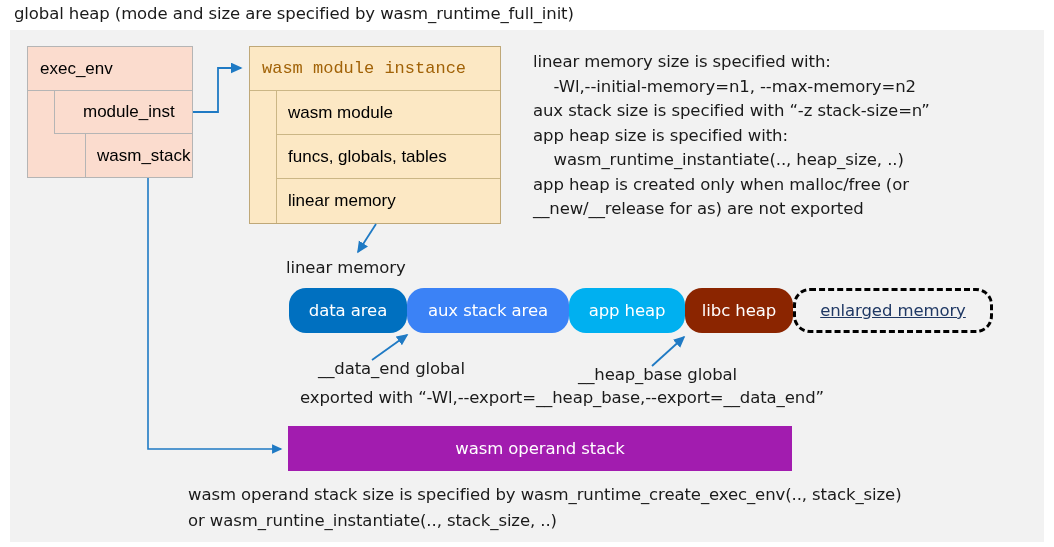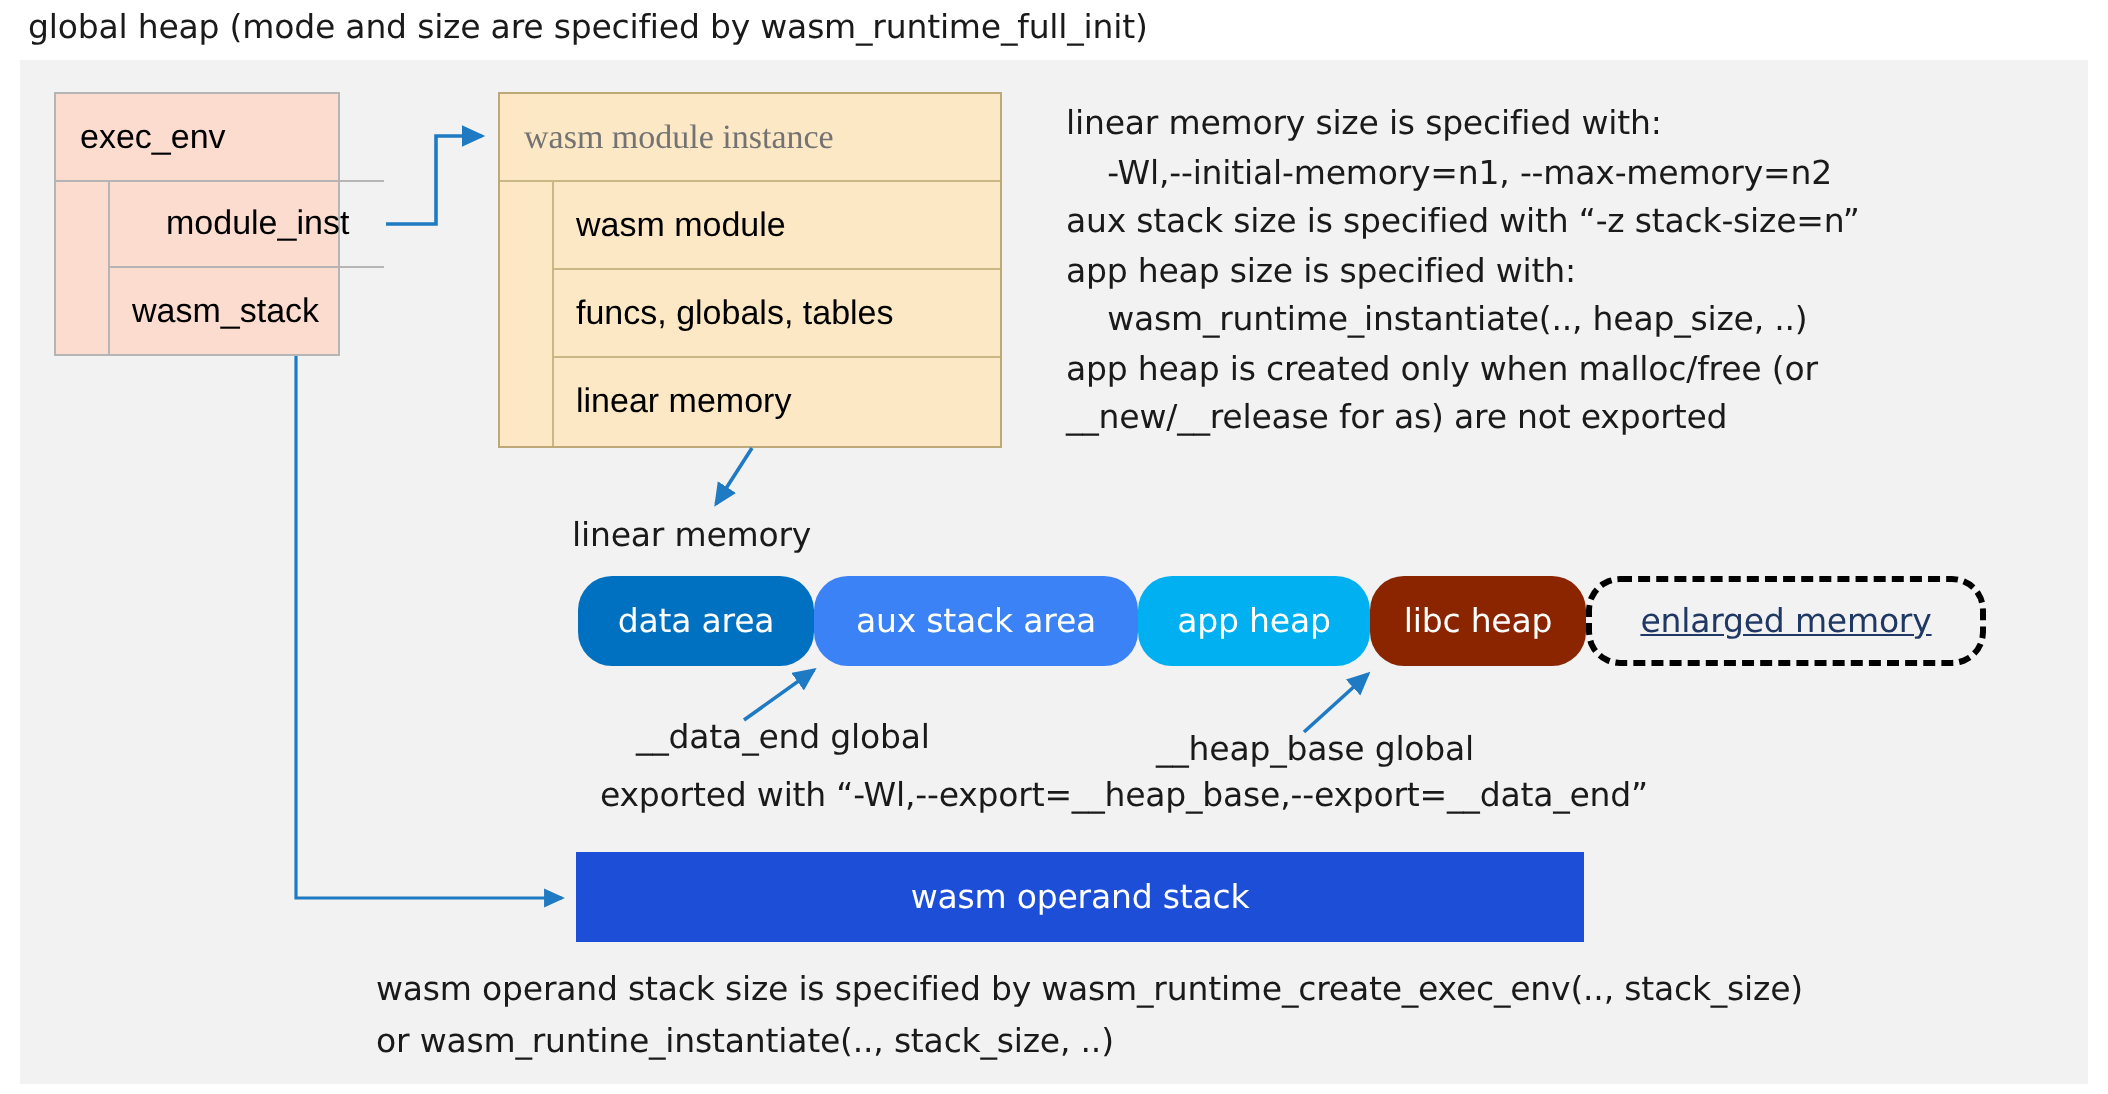--- a/index.html
+++ b/index.html
@@ -28,51 +28,51 @@
 
   
   .box {
     position: absolute;
     border: 1px solid #bfbfbf;
     box-sizing: border-box;
   }
 
   
   #exec-env-box {
-    left: 27px; top: 46px; width: 143px; height: 132px;
+    left: 27px; top: 46px; width: 166px; height: 132px;
     background: #fbdcce; border: 1px solid #b5b5b5;
   }
   #exec-env-title {
     position: absolute; left: 0; top: 0; width: 164px; height: 44px;
     border-bottom: 1px solid #b5b5b5;
     display: flex; align-items: center; padding-left: 12px;
     font-size: 17px; color: #000; font-family: "Liberation Sans", sans-serif;
   }
   #exec-env-inner {
     position: absolute; left: 26px; top: 44px; width: 138px; height: 86px;
   }
   .ee-cell {
     position: absolute; left: 0; width: 138px; height: 43px;
     border-left: 1px solid #b5b5b5; border-bottom: 1px solid #b5b5b5;
     display: flex; align-items: center; padding-left: 11px;
     font-size: 17px; color: #000; font-family: "Liberation Sans", sans-serif;
   }
   #ee-cell-0 { top: 0; padding-left: 28px; }
-  #ee-cell-1 { top: 43px; border-bottom: none; }
+  #ee-cell-1 { top: 43px; border-bottom: none; margin-left: 31px; }
 
   
   #wmi-box {
     left: 249px; top: 46px; width: 252px; height: 178px;
     background: #fce8c4; border: 1px solid #bfa878;
   }
   #wmi-title {
     position: absolute; left: 0; top: 0; width: 250px; height: 44px;
     border-bottom: 1px solid #cbb685;
     display: flex; align-items: center; padding-left: 12px;
-    font-size: 17px; color: #737373; font-family: Liberation Serif, serif;
+    font-size: 17px; color: #a16207; font-family: Liberation Mono, monospace;
   }
   #wmi-inner { position: absolute; left: 26px; top: 44px; width: 224px; height: 132px; }
   .wmi-cell {
     position: absolute; left: 0; width: 224px; height: 44px;
     border-left: 1px solid #cbb685; border-bottom: 1px solid #cbb685;
     display: flex; align-items: center; padding-left: 11px;
     font-size: 17px; color: #000; font-family: "Liberation Sans", sans-serif;
   }
   #wmi-cell-0 { top: 0; }
   #wmi-cell-1 { top: 44px; }
@@ -175,21 +175,21 @@
       <div class="seg" style="width: 162px; background: #3b82f6; color: rgb(255, 255, 255);">aux stack area</div>
       <div class="seg" style="width: 116px; background: rgb(0, 176, 240); color: rgb(255, 255, 255);">app heap</div>
       <div class="seg" style="width: 108px; background: rgb(139, 37, 0); color: rgb(255, 255, 255);">libc heap</div>
       <div class="seg dashed" style="width: 200px; background: rgb(242, 242, 242); color: rgb(31, 56, 100);">enlarged memory</div>
     </div>
 
   <div class="anno" id="anno-data-end">__data_end global</div>
   <div class="anno" id="anno-heap-base">__heap_base global</div>
   <div class="anno" id="anno-exported">exported with “-Wl,--export=__heap_base,--export=__data_end”</div>
 
-  <div id="operand-stack" style="background: #1d4ed8; text-align: center;">wasm operand stack</div>
+  <div id="operand-stack" style="background: #a21caf; text-align: center;">wasm operand stack</div>
 
   <div id="bottom-text"><div>wasm operand stack size is specified by wasm_runtime_create_exec_env(.., stack_size)</div><div>or wasm_runtine_instantiate(.., stack_size, ..)</div></div>
 
   <svg id="connectors" viewBox="0 0 1054 547">
     <defs>
       <marker id="ah" markerWidth="7" markerHeight="7" refX="5.6" refY="3" orient="auto">
         <path d="M0,0 L6.5,3 L0,6 z" fill="#1f7ac4"></path>
       </marker>
     </defs>
 

